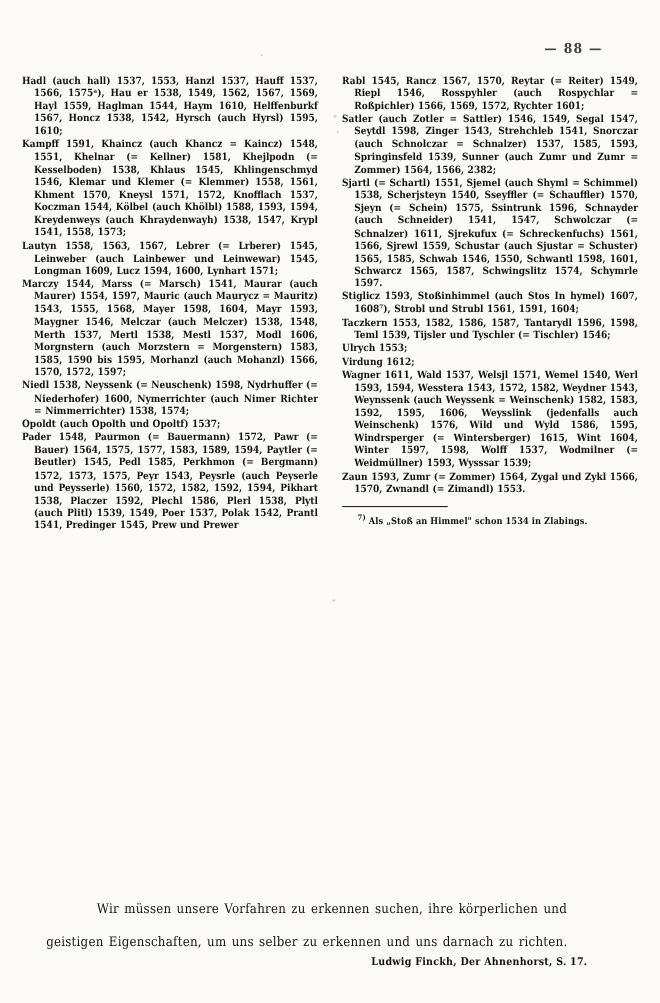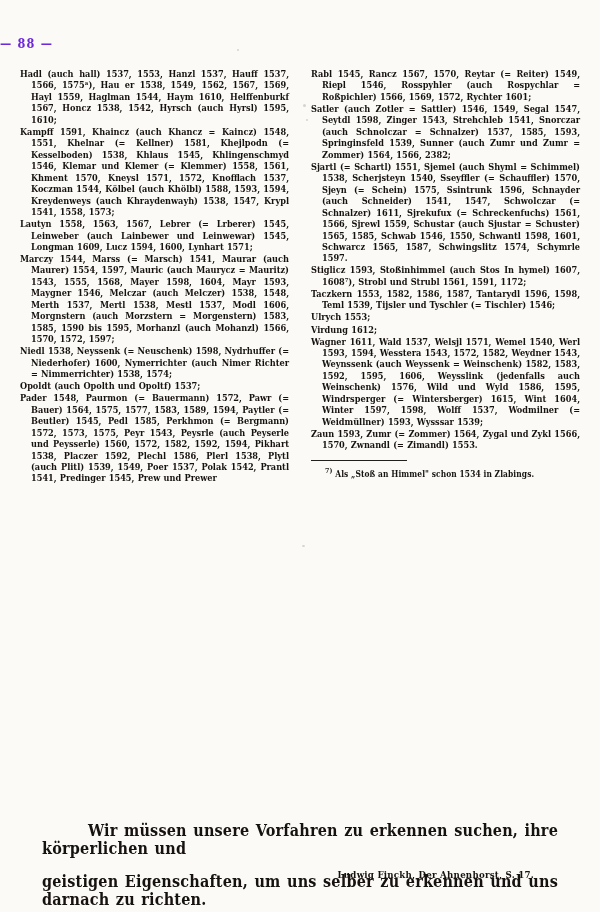--- a/index.html
+++ b/index.html
@@ -21,25 +21,25 @@
     position: absolute;
     inset: 0;
     background: #fbfaf7;
   }
 
   .page-number {
     position: absolute;
     top: 36px;
     left: 0;
     width: 548px;
-    text-align: left;
+    text-align: right;
     font-size: 12.5px;
     font-weight: 700;
     letter-spacing: 1.2px;
-    color: #6d28d9;
+    color: #404040;
   }
 
   .columns {
     position: absolute;
     top: 68px;
     left: 20px;
     width: 560px;
     height: 700px;
     display: flex;
     gap: 22px;
@@ -91,23 +91,23 @@
   .footnote .fn-indent { display: inline-block; width: 14px; }
 
   .quote-block {
     position: absolute;
     left: 42px;
     top: 806px;
     width: 516px;
   }
 
   .quote-line {
-    font-size: 16px;
+    font-size: 12px;
     line-height: 17.5px;
-    font-weight: 700;
+    font-weight: 400;
     text-align: justify;
     text-justify: inter-word;
     word-spacing: 1.2px;
     letter-spacing: 0.2px;
   }
   .quote-line.first { text-indent: 46px; }
   .quote-line.last { text-align: left; }
 
   .attribution {
     position: absolute;
@@ -146,21 +146,21 @@
       <p class="entry fraktur">Marczy 1544, Marss (= Marsch) 1541, Maurar (auch Maurer) 1554, 1597, Mauric (auch Maurycz = Mauritz) 1543, 1555, 1568, Mayer 1598, 1604, Mayr 1593, Maygner 1546, Melczar (auch Melczer) 1538, 1548, Merth 1537, Mertl 1538, Mestl 1537, Modl 1606, Morgnstern (auch Morzstern = Morgenstern) 1583, 1585, 1590 bis 1595, Morhanzl (auch Mohanzl) 1566, 1570, 1572, 1597;</p>
       <p class="entry fraktur">Niedl 1538, Neyssenk (= Neuschenk) 1598, Nydrhuffer (= Niederhofer) 1600, Nymerrichter (auch Nimer Richter = Nimmerrichter) 1538, 1574;</p>
       <p class="entry fraktur">Opoldt (auch Opolth und Opoltf) 1537;</p>
       <p class="entry fraktur">Pader 1548, Paurmon (= Bauermann) 1572, Pawr (= Bauer) 1564, 1575, 1577, 1583, 1589, 1594, Paytler (= Beutler) 1545, Pedl 1585, Perkhmon (= Bergmann) 1572, 1573, 1575, Peyr 1543, Peysrle (auch Peyserle und Peysserle) 1560, 1572, 1582, 1592, 1594, Pikhart 1538, Placzer 1592, Plechl 1586, Plerl 1538, Plytl (auch Plitl) 1539, 1549, Poer 1537, Polak 1542, Prantl 1541, Predinger 1545, Prew und Prewer</p>
     </div>
 
     <div class="column">
       <p class="entry fraktur">Rabl 1545, Rancz 1567, 1570, Reytar (= Reiter) 1549, Riepl 1546, Rosspyhler (auch Rospychlar = Roßpichler) 1566, 1569, 1572, Rychter 1601;</p>
       <p class="entry fraktur">Satler (auch Zotler = Sattler) 1546, 1549, Segal 1547, Seytdl 1598, Zinger 1543, Strehchleb 1541, Snorczar (auch Schnolczar = Schnalzer) 1537, 1585, 1593, Springinsfeld 1539, Sunner (auch Zumr und Zumr = Zommer) 1564, 1566, 2382;</p>
       <p class="entry fraktur">Sjartl (= Schartl) 1551, Sjemel (auch Shyml = Schimmel) 1538, Scherjsteyn 1540, Sseyffler (= Schauffler) 1570, Sjeyn (= Schein) 1575, Ssintrunk 1596, Schnayder (auch Schneider) 1541, 1547, Schwolczar (= Schnalzer) 1611, Sjrekufux (= Schreckenfuchs) 1561, 1566, Sjrewl 1559, Schustar (auch Sjustar = Schuster) 1565, 1585, Schwab 1546, 1550, Schwantl 1598, 1601, Schwarcz 1565, 1587, Schwingslitz 1574, Schymrle 1597.</p>
-      <p class="entry fraktur">Stiglicz 1593, Stoßinhimmel (auch Stos In hymel) 1607, 1608⁷), Strobl und Strubl 1561, 1591, 1172;</p>
+      <p class="entry fraktur">Stiglicz 1593, Stoßinhimmel (auch Stos In hymel) 1607, 1608⁷), Strobl und Strubl 1561, 1591, 1604;</p>
       <p class="entry fraktur">Taczkern 1553, 1582, 1586, 1587, Tantarydl 1596, 1598, Teml 1539, Tijsler und Tyschler (= Tischler) 1546;</p>
       <p class="entry fraktur">Ulrych 1553;</p>
       <p class="entry fraktur">Virdung 1612;</p>
       <p class="entry fraktur">Wagner 1611, Wald 1537, Welsjl 1571, Wemel 1540, Werl 1593, 1594, Wesstera 1543, 1572, 1582, Weydner 1543, Weynssenk (auch Weyssenk = Weinschenk) 1582, 1583, 1592, 1595, 1606, Weysslink (jedenfalls auch Weinschenk) 1576, Wild und Wyld 1586, 1595, Windrsperger (= Wintersberger) 1615, Wint 1604, Winter 1597, 1598, Wolff 1537, Wodmilner (= Weidmüllner) 1593, Wysssar 1539;</p>
       <p class="entry fraktur">Zaun 1593, Zumr (= Zommer) 1564, Zygal und Zykl 1566, 1570, Zwnandl (= Zimandl) 1553.</p>
 
       <div class="footnote-rule"></div>
 
       <p class="footnote fraktur"><span class="fn-indent"></span><span class="fn-mark">7)</span> <span>Als „Stoß an Himmel" schon 1534 in Zlabings.</span></p>
     </div>

